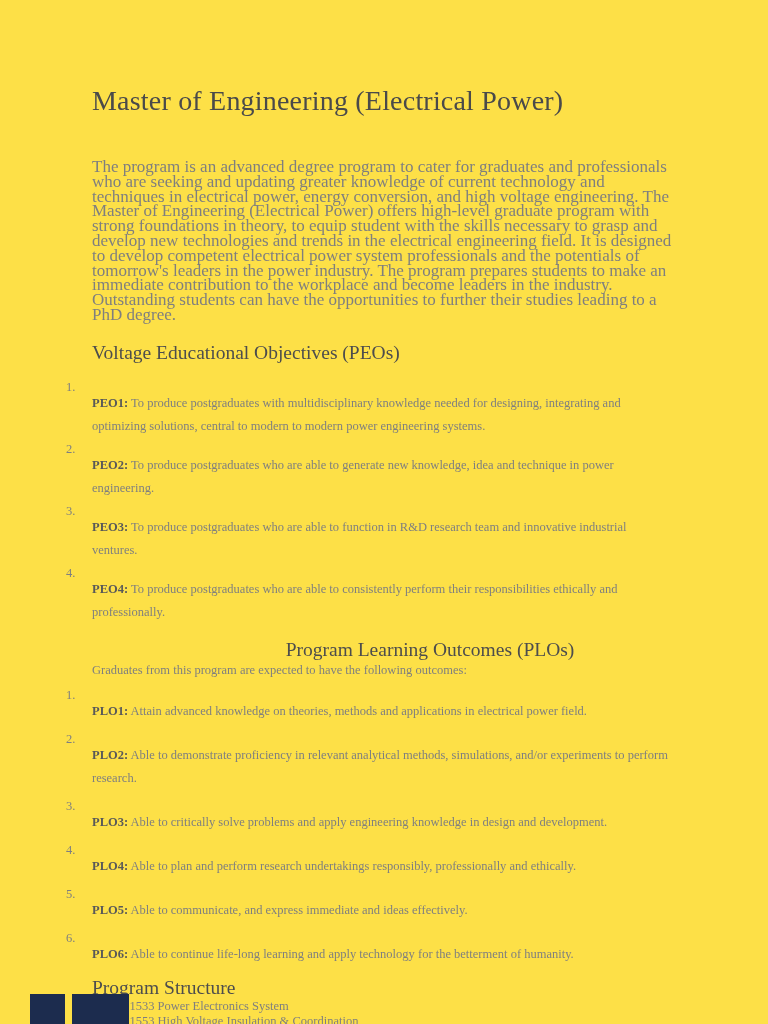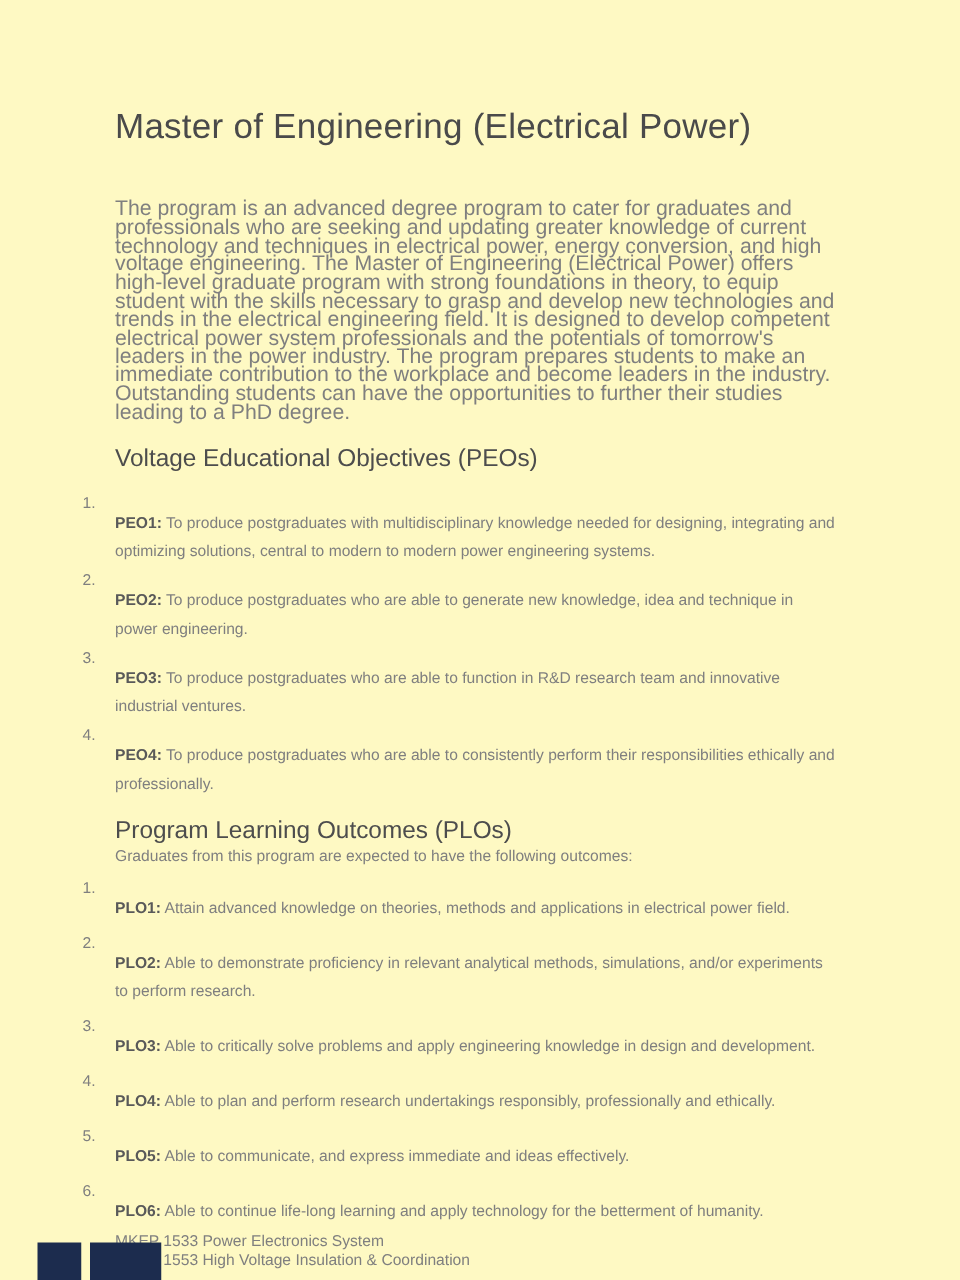--- a/index.html
+++ b/index.html
@@ -4,23 +4,23 @@
 <style>
   html, body {
     margin: 0;
     padding: 0;
     background: #ffffff;
   }
   .page {
     position: relative;
     width: 768px;
     height: 1024px;
-    background: #fef9c3;
+    background: #fde047;
     overflow: hidden;
-    font-family: Liberation Sans, sans-serif;
+    font-family: Liberation Serif, serif;
   }
   h1.doc-title {
     margin: 84px 0 0 92px;
     font-size: 28px;
     font-weight: 400;
     letter-spacing: 0.2px;
     color: #4a4a4a;
     line-height: 33px;
   }
   p.intro {
@@ -31,21 +31,21 @@
     color: #7f7f7f;
   }
   h2.section-heading {
     margin: 16px 0 0 92px;
     font-size: 19.5px;
     font-weight: 400;
     color: #4d4d4d;
     line-height: 23px;
   }
   h2.peos-heading { margin-top: 18px; }
-  h2.plos-heading { margin-top: 14px; }
+  h2.plos-heading { margin-top: 14px; text-align: center; }
   h2.structure-heading { margin-top: 10px; }
   ol.num-list {
     list-style: none;
     margin: 12px 0 0 66px;
     padding: 0;
     width: 604px;
   }
   ol.num-list li {
     display: flex;
     font-size: 12.5px;
@@ -146,20 +146,21 @@
     <li>
       <span class="num">5.</span>
       <span class="item-body"><span class="item-label">PLO5:</span> <span>Able to communicate, and express immediate and ideas effectively.</span></span>
     </li>
     <li>
       <span class="num">6.</span>
       <span class="item-body"><span class="item-label">PLO6:</span> <span>Able to continue life-long learning and apply technology for the betterment of humanity.</span></span>
     </li>
   </ol>
 
+  <h2 class="section-heading structure-heading">Program Structure</h2>
 
   <div class="course-line">MKEP 1533 Power Electronics System</div>
   <div class="course-line">MKEP 1553 High Voltage Insulation &amp; Coordination</div>
 
   <span class="category-tag tag-1"></span>
   <span class="category-tag tag-2"></span>
 
 </div>
 
 </body></html>

